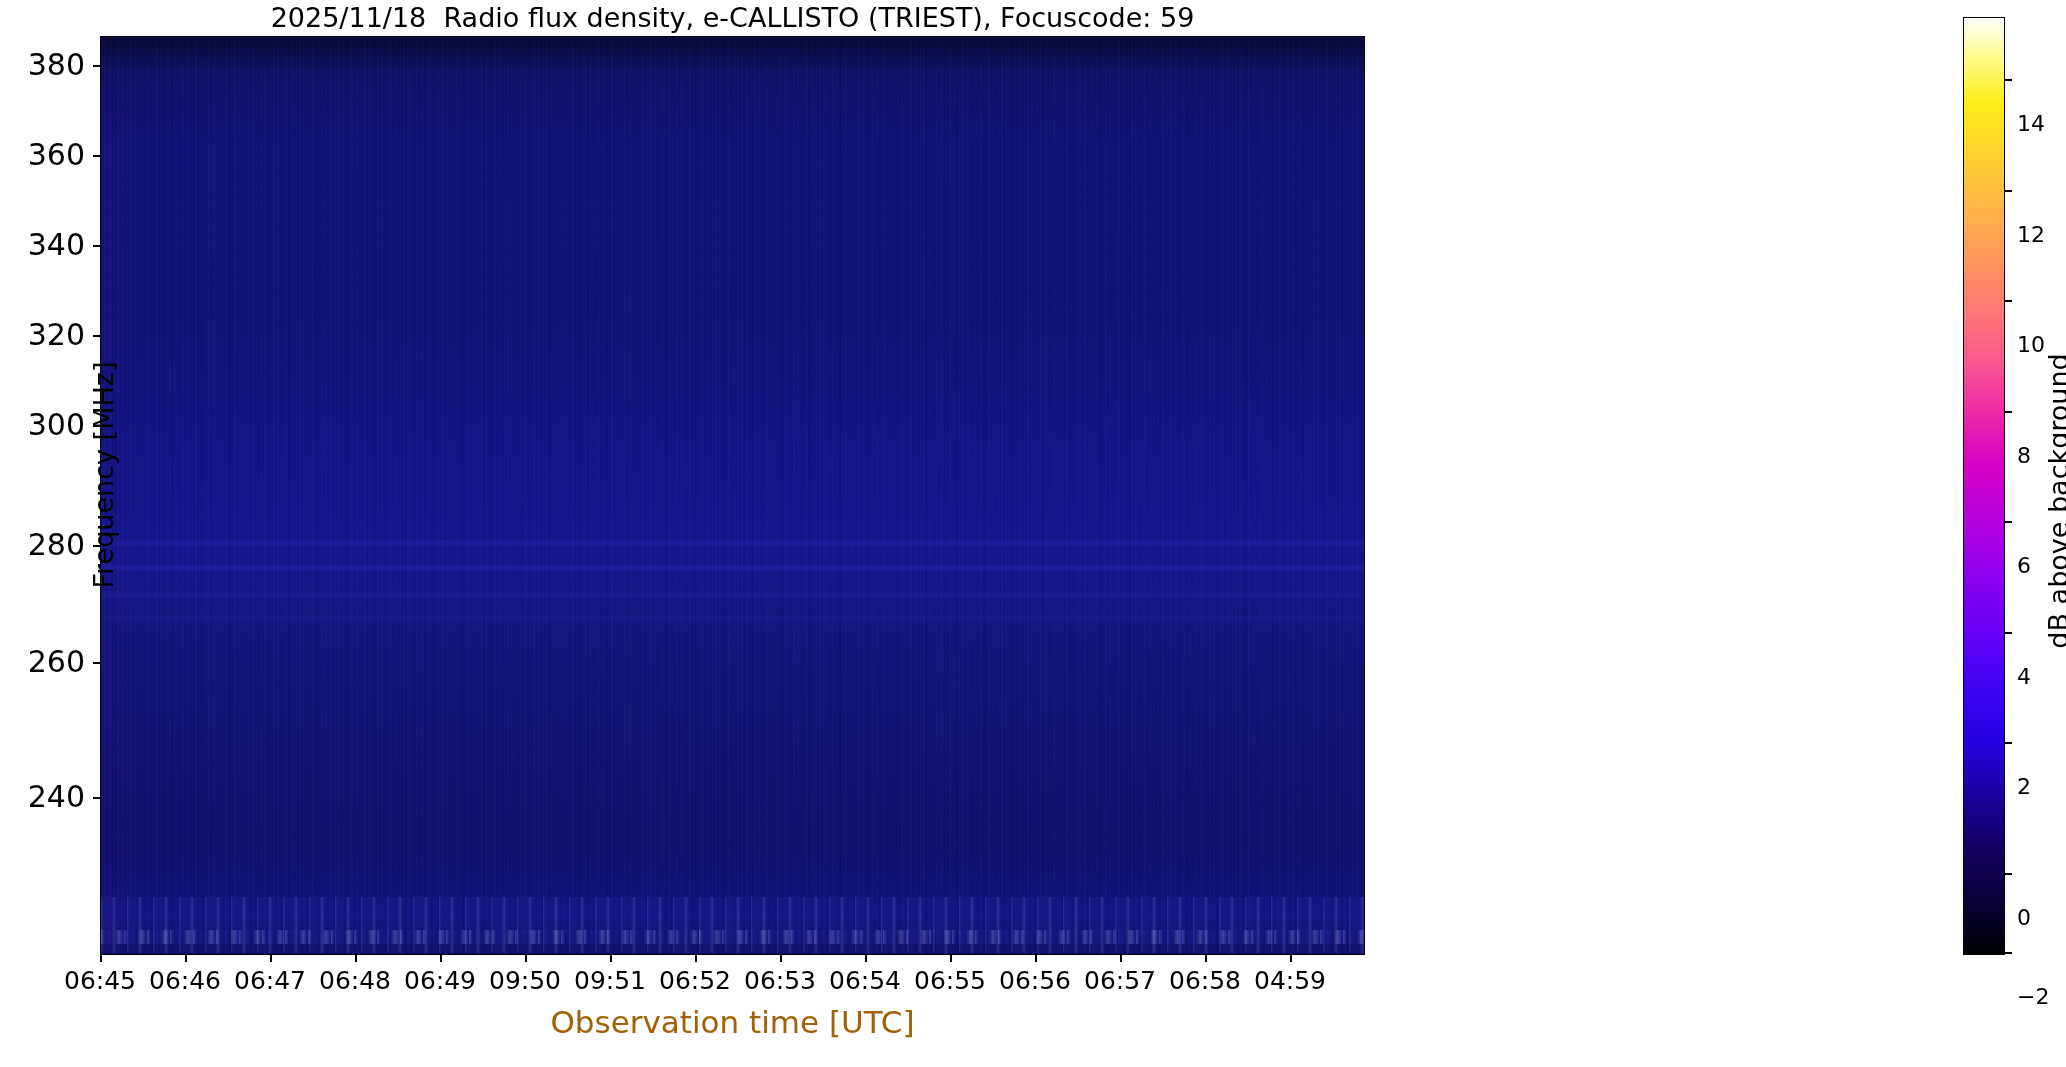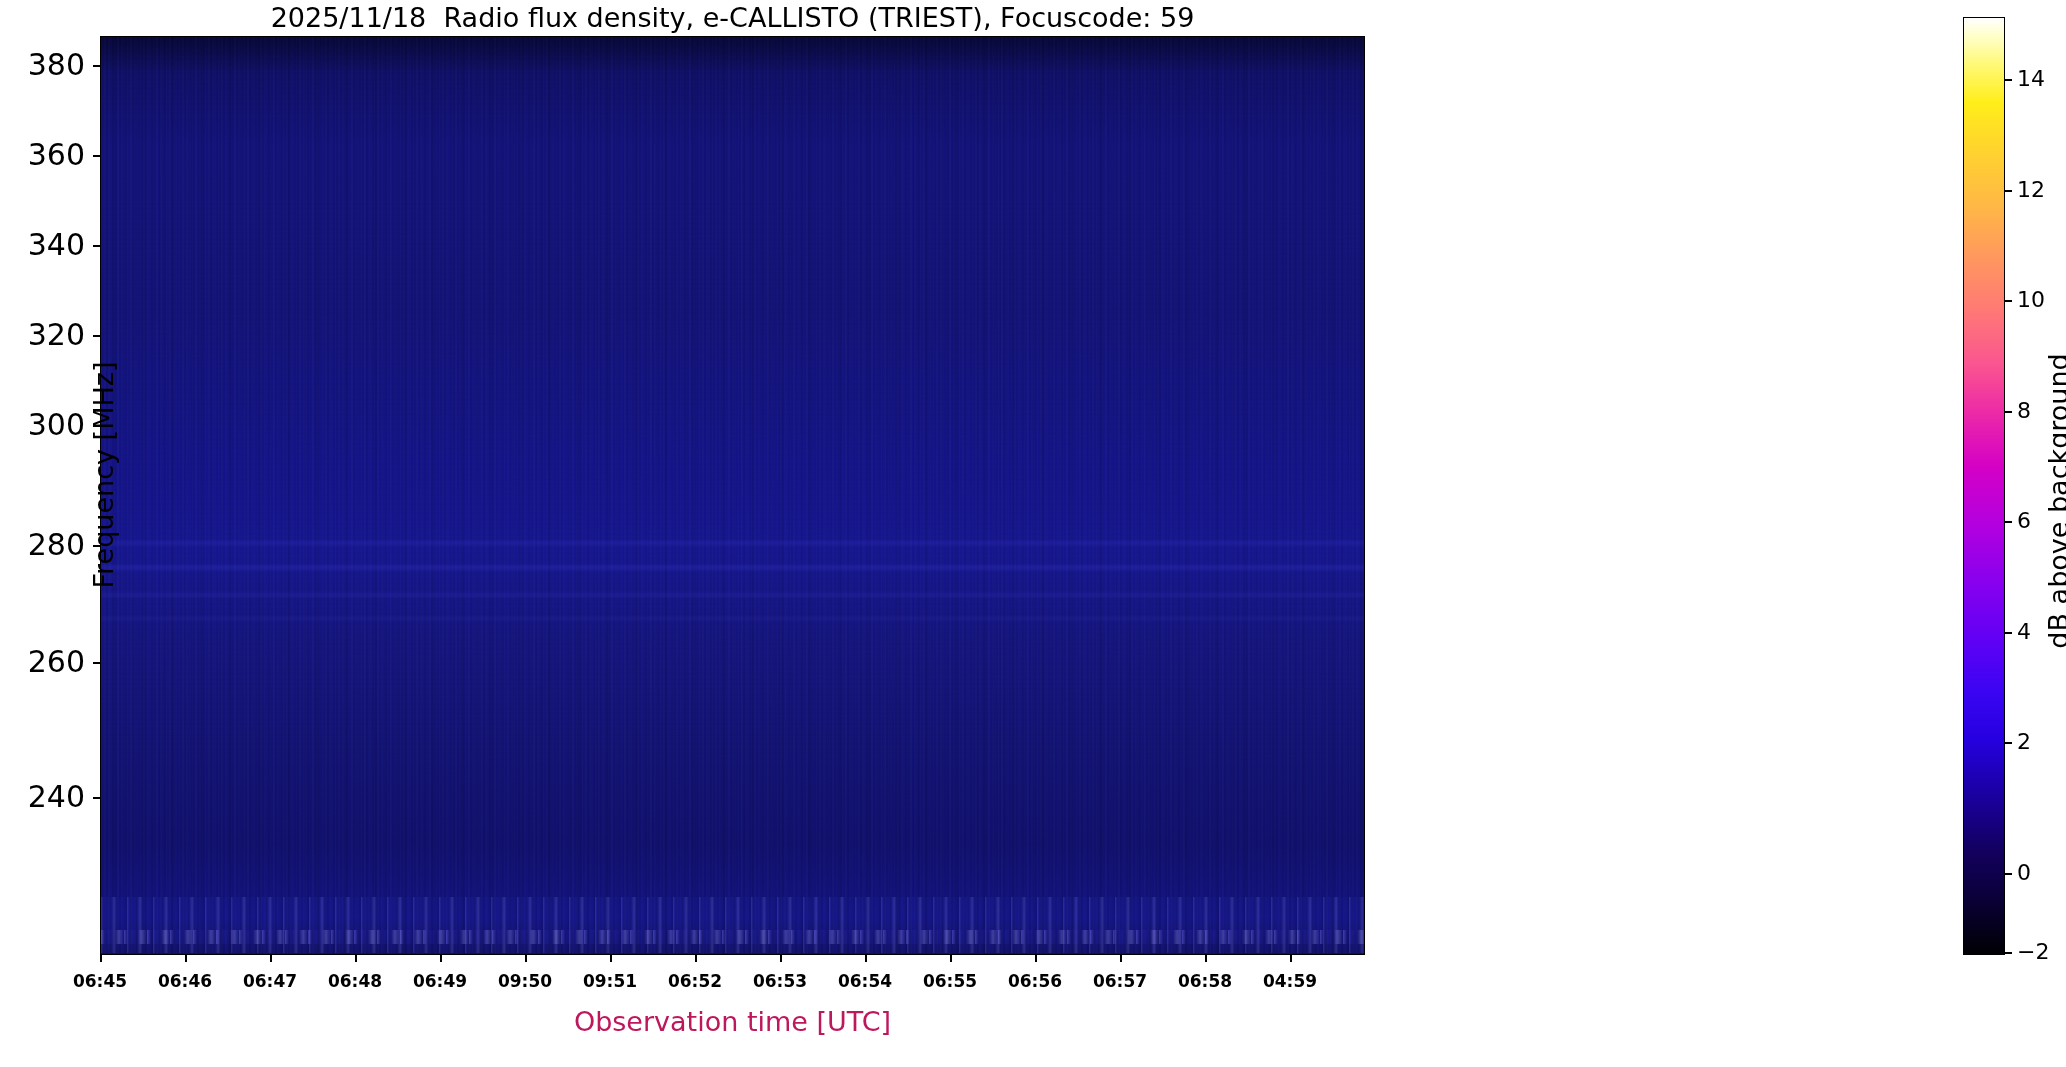--- a/index.html
+++ b/index.html
@@ -196,26 +196,25 @@
   .xtick-mark {
     position: absolute;
     top: 955px;
     width: 1.6px;
     height: 7px;
     background: #000;
   }
   .xtick-label {
     position: absolute;
     top: 967px;
-    font-size: 17px;
+    font-size: 25px;
     line-height: 28px;
     color: #000;
     white-space: nowrap;
     transform: translateX(-50%);
-    font-weight: bold;
   }
 
   
   #ylabel {
     position: absolute;
     left: -356px;
     top: 460px;
     width: 919px;
     text-align: center;
     transform: rotate(-90deg);
@@ -224,23 +223,23 @@
     line-height: 30px;
     color: #000;
     white-space: nowrap;
   }
   #xlabel {
     position: absolute;
     left: 100px;
     top: 1006px;
     width: 1265px;
     text-align: center;
-    font-size: 27px;
+    font-size: 31px;
     line-height: 32px;
-    color: #be185d;
+    color: #a16207;
     white-space: nowrap;
   }
 
   
   #colorbar {
     position: absolute;
     left: 1963px;
     top: 17px;
     width: 42px;
     height: 938px;
@@ -276,20 +275,21 @@
     background: #000;
   }
   .cbtick-label {
     position: absolute;
     left: 2017px;
     font-size: 22px;
     line-height: 22px;
     color: #000;
     white-space: nowrap;
     transform: translateY(-50%);
+    margin-top: 45px;
   }
   #cblabel {
     position: absolute;
     left: 1809px;
     top: 486px;
     width: 500px;
     text-align: center;
     transform: rotate(-90deg);
     transform-origin: center center;
     font-size: 27px;

